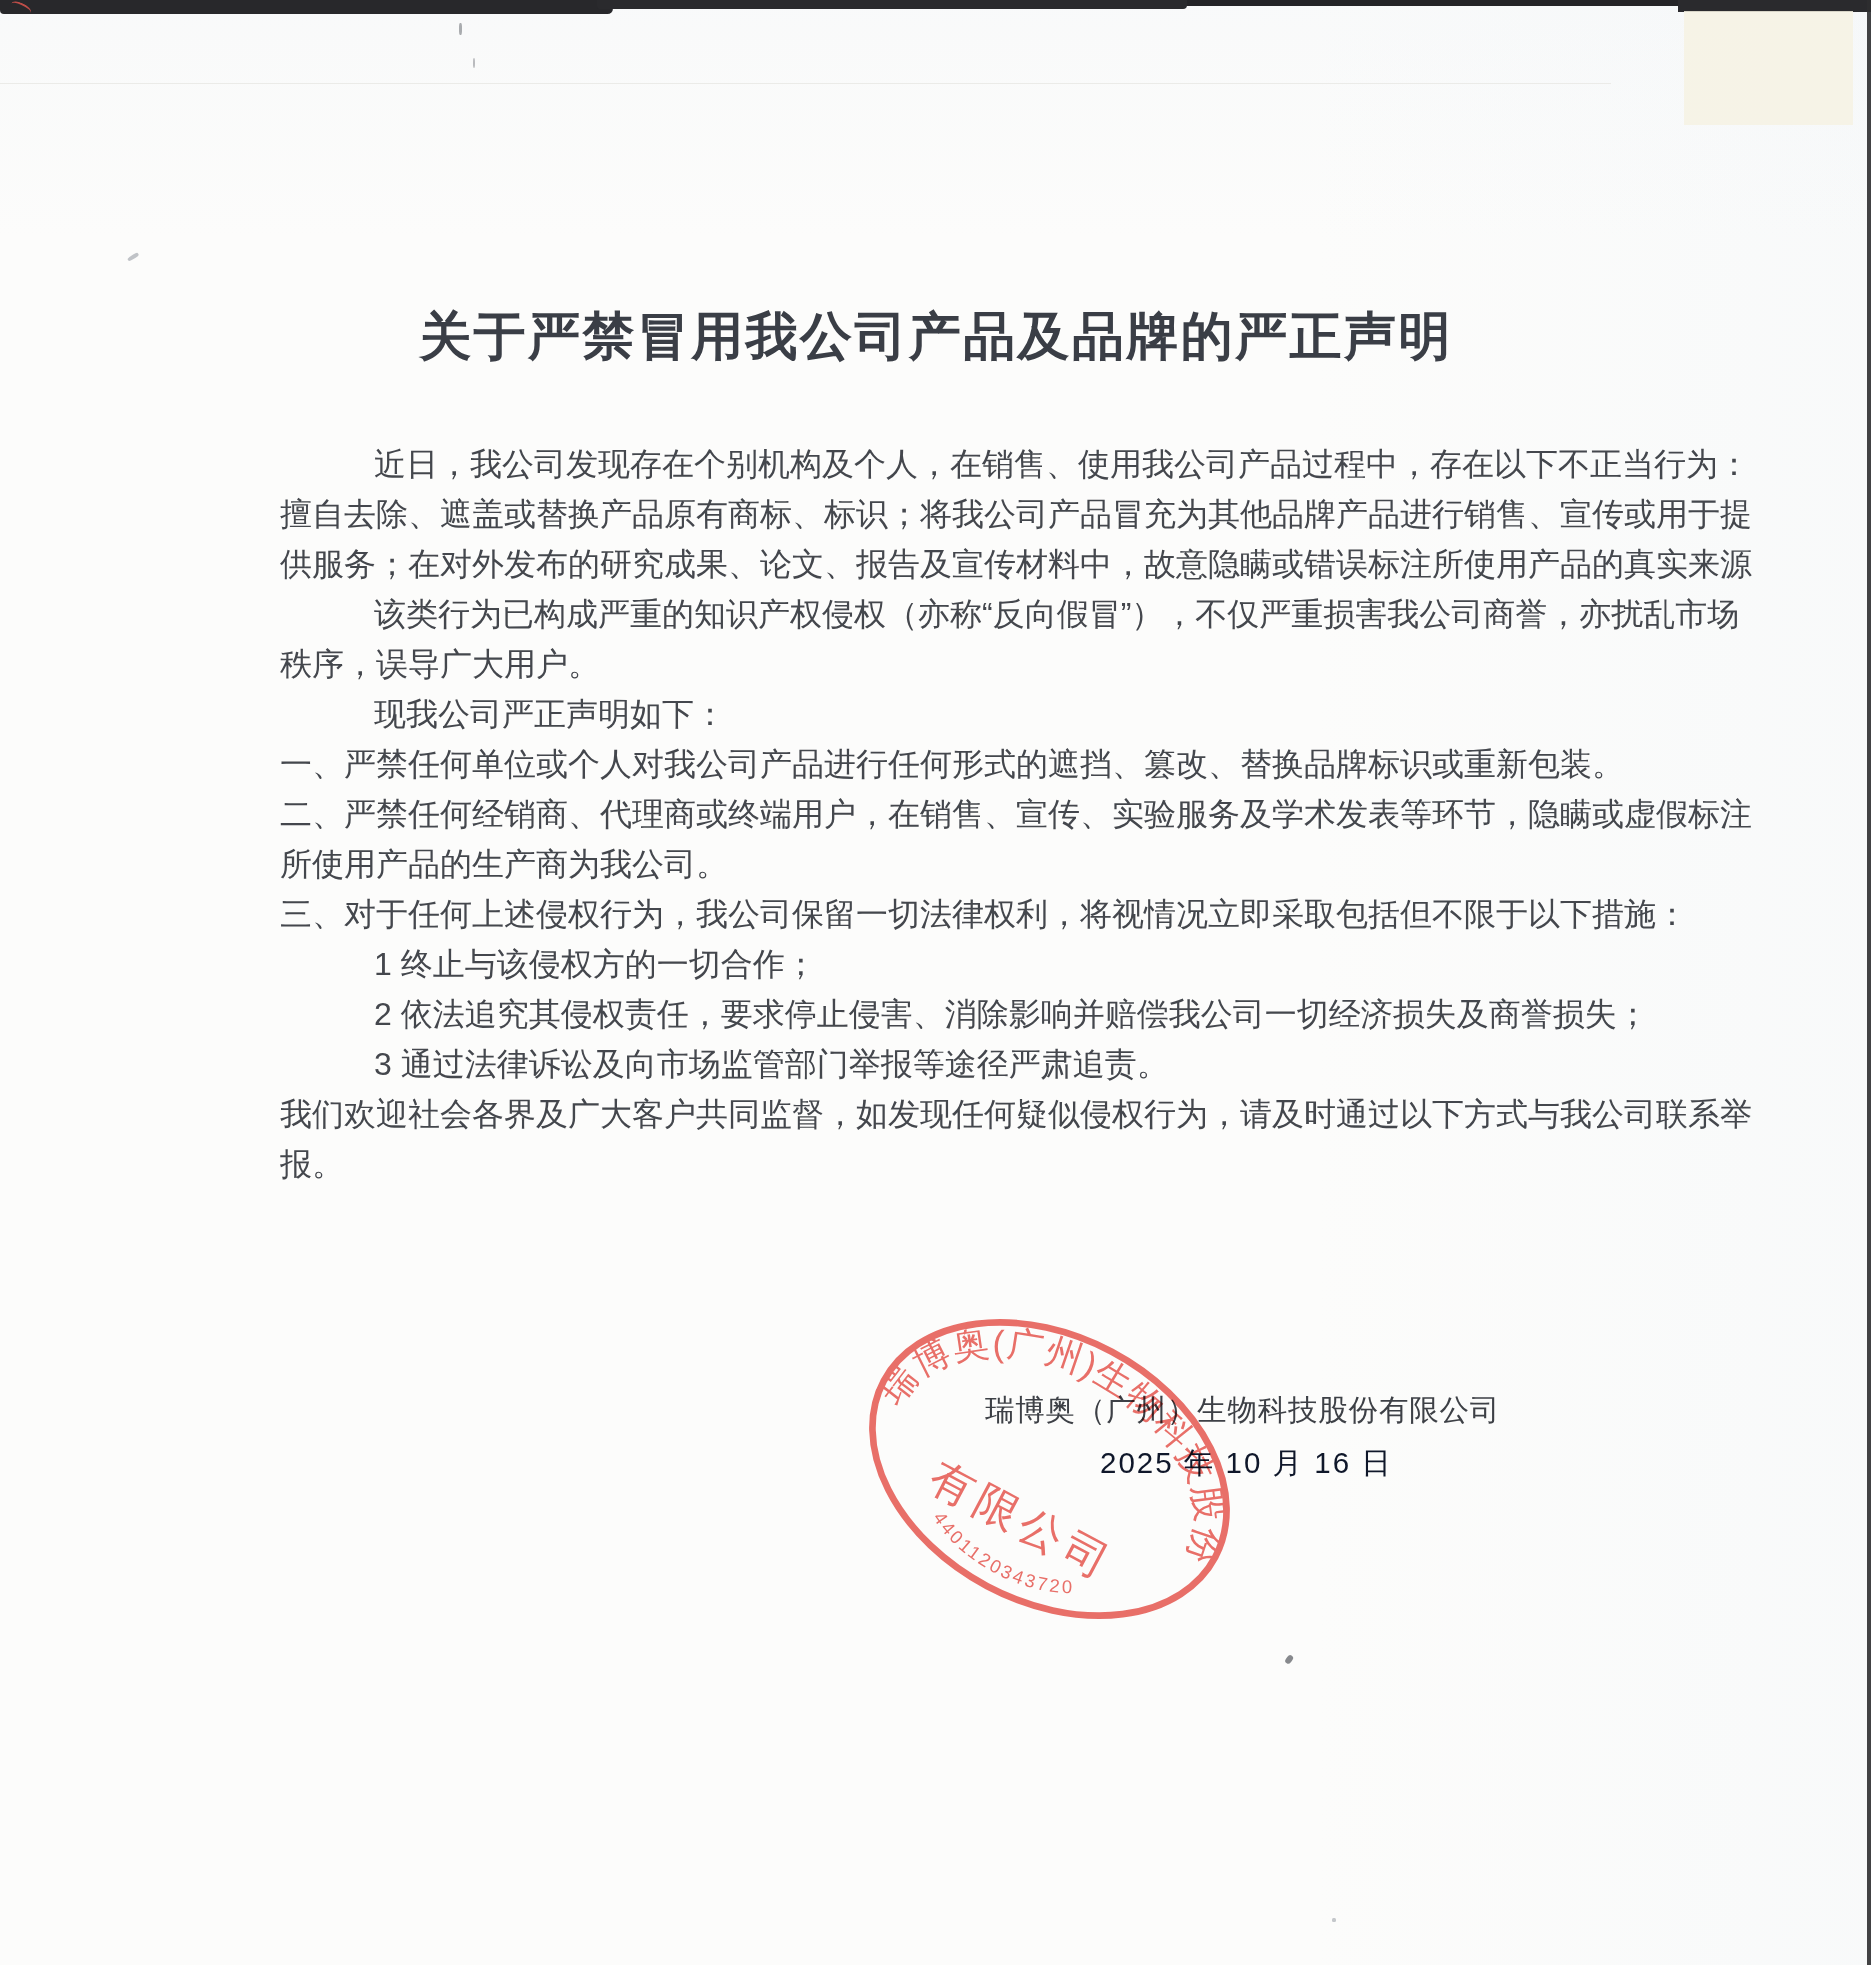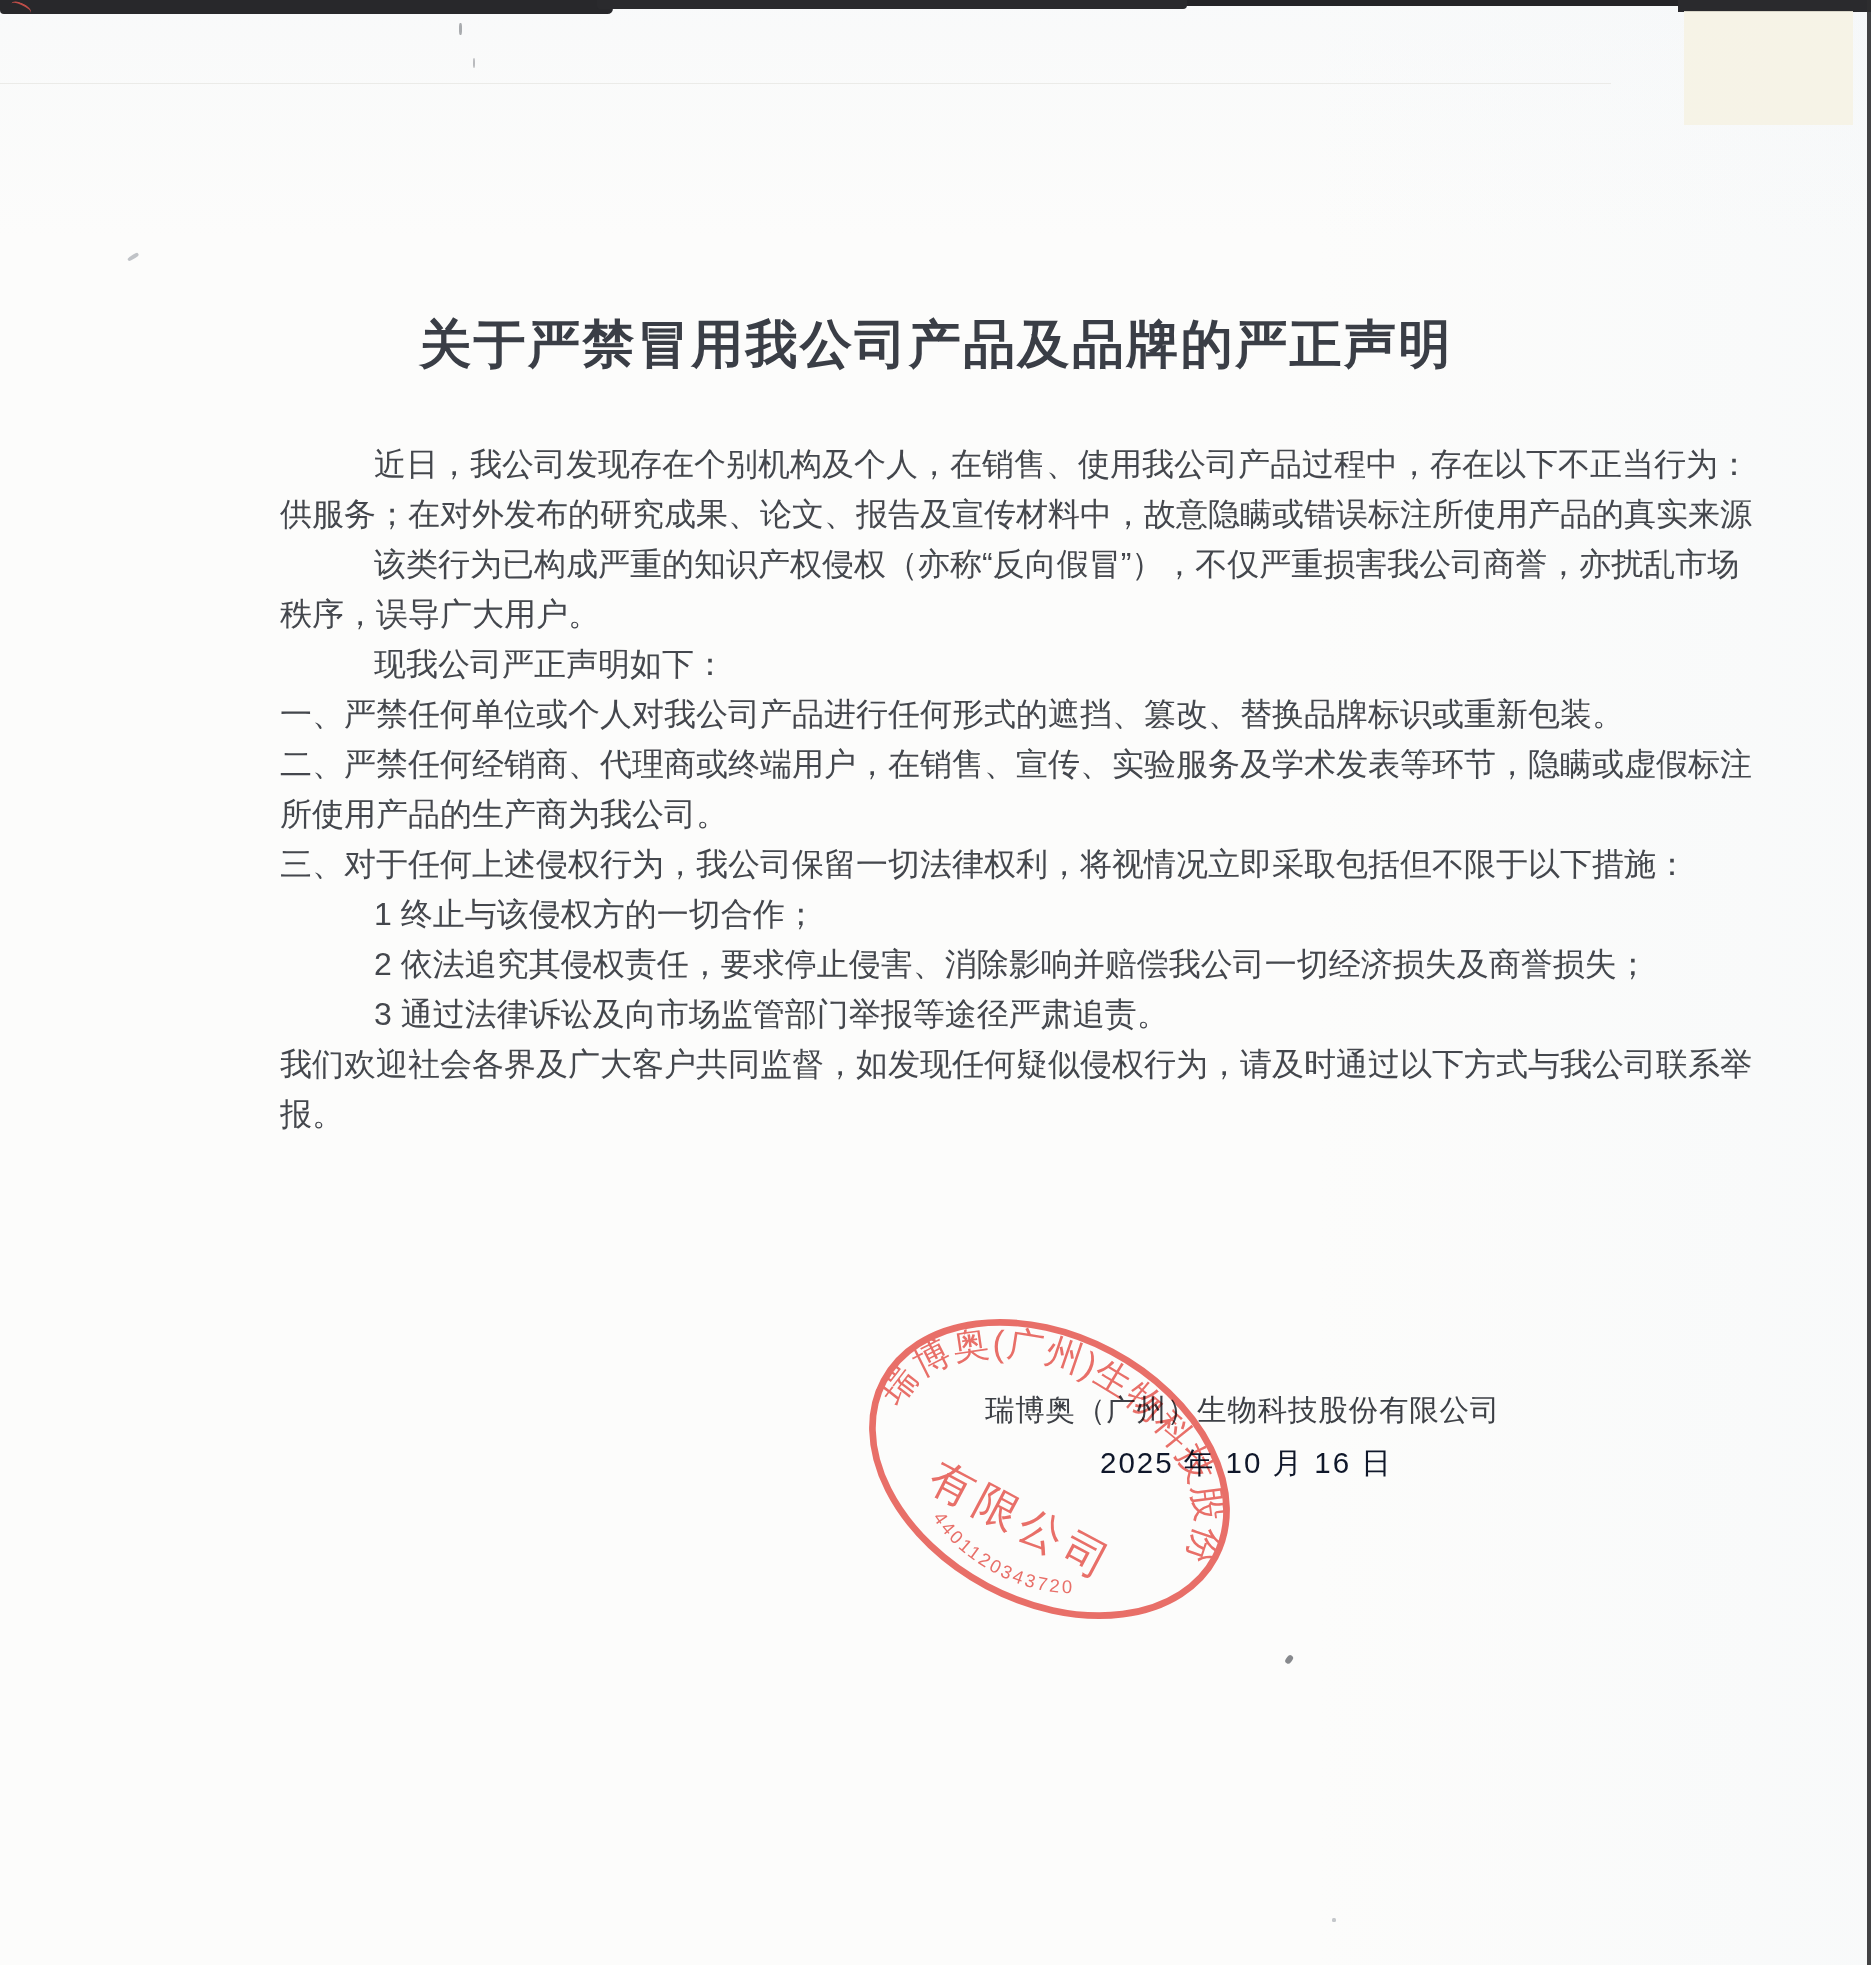--- a/index.html
+++ b/index.html
@@ -18,21 +18,21 @@
   .faint-line{position:absolute;left:0;top:83px;width:1611px;height:1.2px;background:#ebebe8;}
   .red-squiggle{position:absolute;left:10.2px;top:3.1px;width:22px;height:8.6px;border-top:2.8px solid #d8544e;
                 border-radius:50% 60% 40% 50%;transform:rotate(24deg);opacity:.85;}
   .speck{position:absolute;background:#8e949c;opacity:.55;border-radius:40%;}
   .s1{left:127px;top:255px;width:11.8px;height:3.5px;transform:rotate(-32deg);}
   .s2{left:459px;top:23px;width:2.8px;height:11.8px;opacity:.5;background:#5a5d63;}
   .s3{left:473px;top:58px;width:2.4px;height:10.2px;opacity:.45;background:#6a6d73;}
   .s4{left:1286px;top:1655px;width:6.3px;height:9.4px;transform:rotate(38deg);opacity:.7;background:#55585e;}
   .s5{left:1332px;top:1918px;width:3.5px;height:3.9px;opacity:.5;}
   
-  .doc-title{position:absolute;left:0;top:310px;width:100%;text-align:center;
+  .doc-title{position:absolute;left:0;top:302px;width:100%;text-align:center;
              font-size:52px;font-weight:600;letter-spacing:2.4px;color:#3a3e46;}
   .body-block{position:absolute;left:280px;top:439px;width:1319px;
               font-size:32px;line-height:50px;}
   .ln{height:50px;white-space:nowrap;}
   .ind{padding-left:94px;}
   .sig-company{position:absolute;left:985px;top:1391px;font-size:29.5px;letter-spacing:0.8px;
                color:#3d4046;white-space:nowrap;}
   .sig-date{position:absolute;left:1100px;top:1444px;font-size:29.5px;letter-spacing:2px;
             color:#0f172a;white-space:nowrap;}
   .stamp{position:absolute;left:849px;top:1308px;width:401px;height:322px;
@@ -55,20 +55,21 @@
   <div class="speck s1"></div>
   <div class="speck s2"></div>
   <div class="speck s3"></div>
   <div class="speck s4"></div>
   <div class="speck s5"></div>
 
   <div class="doc-title">关于严禁冒用我公司产品及品牌的严正声明</div>
 
   <div class="body-block">
     <div class="ln ind">近日，我公司发现存在个别机构及个人，在销售、使用我公司产品过程中，存在以下不正当行为：</div>
+    <div class="ln">擅自去除、遮盖或替换产品原有商标、标识；将我公司产品冒充为其他品牌产品进行销售、宣传或用于提</div>
     <div class="ln">供服务；在对外发布的研究成果、论文、报告及宣传材料中，故意隐瞒或错误标注所使用产品的真实来源</div>
     <div class="ln ind">该类行为已构成严重的知识产权侵权（亦称“反向假冒”），不仅严重损害我公司商誉，亦扰乱市场</div>
     <div class="ln">秩序，误导广大用户。</div>
     <div class="ln ind">现我公司严正声明如下：</div>
     <div class="ln">一、严禁任何单位或个人对我公司产品进行任何形式的遮挡、篡改、替换品牌标识或重新包装。</div>
     <div class="ln">二、严禁任何经销商、代理商或终端用户，在销售、宣传、实验服务及学术发表等环节，隐瞒或虚假标注</div>
     <div class="ln">所使用产品的生产商为我公司。</div>
     <div class="ln">三、对于任何上述侵权行为，我公司保留一切法律权利，将视情况立即采取包括但不限于以下措施：</div>
     <div class="ln ind">1 终止与该侵权方的一切合作；</div>
     <div class="ln ind">2 依法追究其侵权责任，要求停止侵害、消除影响并赔偿我公司一切经济损失及商誉损失；</div>

